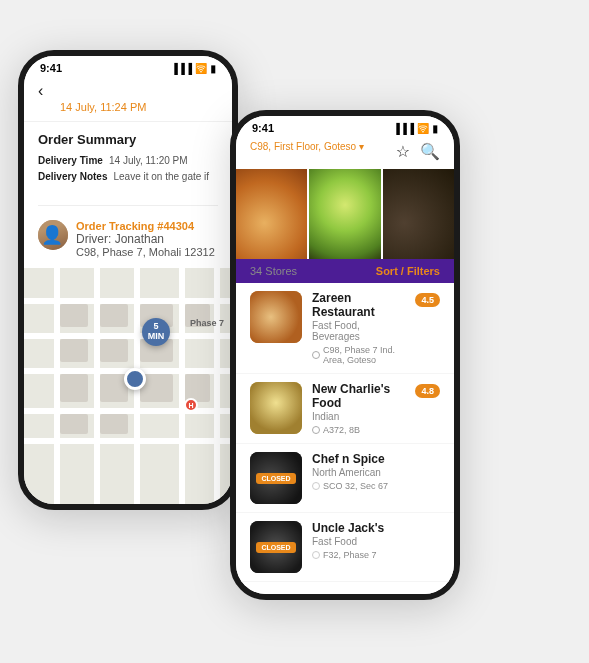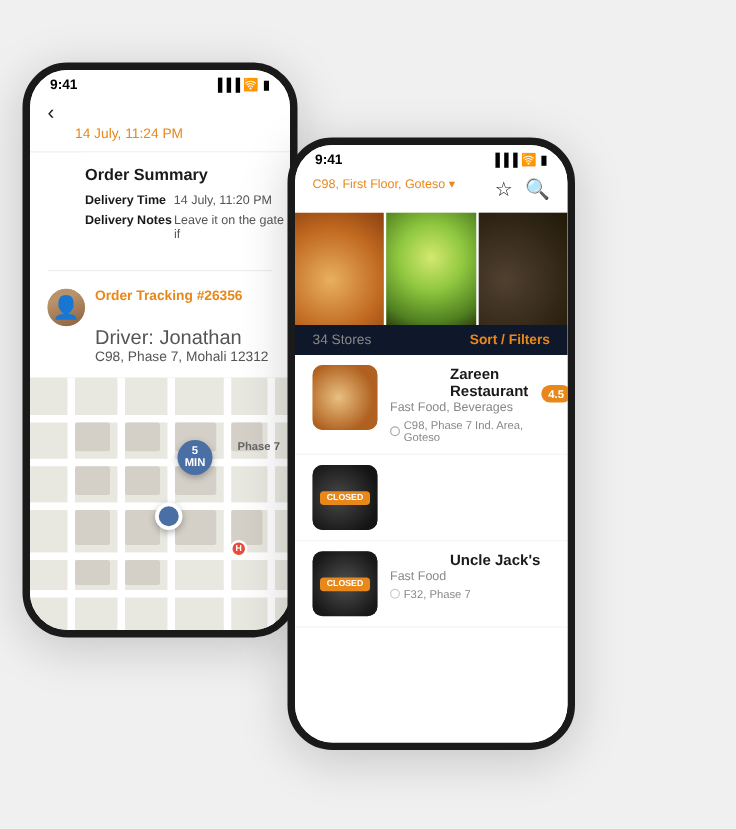--- a/index.html
+++ b/index.html
@@ -79,23 +79,22 @@
       color: #1a1a1a;
     }
     .p1-order-date {
       font-size: 11px;
       color: #E8881A;
       margin-left: 22px;
       margin-top: 1px;
     }
 
     .p1-summary-section {
-      padding: 10px 3px;
-      background: #fff;
-      margin-left: 41px;
+      padding: 10px 14px;
+      background: #fff;
     }
     .p1-summary-title {
       font-size: 13px;
       font-weight: 700;
       color: #1a1a1a;
       margin-bottom: 8px;
     }
     .p1-row {
       display: flex;
       gap: 6px;
@@ -150,23 +149,22 @@
       left: 50%;
       transform: translate(-50%, -50%);
     }
     .p1-tracking-info {}
     .p1-tracking-title {
       font-size: 11px;
       font-weight: 700;
       color: #E8881A;
     }
     .p1-tracking-driver {
-      font-size: 16px;
+      font-size: 12px;
       color: #555;
-      margin-top: 19px;
     }
     .p1-tracking-address {
       font-size: 11px;
       color: #555;
     }
 
     
     .p1-map {
       flex: 1;
       background: #e8e8e0;
@@ -321,21 +319,21 @@
       inset: 0;
       background: radial-gradient(circle at 30% 60%, #504030 0%, #201808 100%);
     }
 
     
     .p2-stores-bar {
       display: flex;
       justify-content: space-between;
       align-items: center;
       padding: 6px 14px;
-      background: #0f172a;
+      background: #4c1d95;
     }
     .stores-count {
       font-size: 11px;
       color: #888;
     }
     .sort-filters {
       font-size: 11px;
       color: #E8881A;
       font-weight: 600;
       cursor: pointer;
@@ -409,21 +407,20 @@
       border-radius: 3px;
       text-transform: uppercase;
     }
 
     .rest-info { flex: 1; }
     .rest-name {
       font-size: 12px;
       font-weight: 700;
       color: #1a1a1a;
       margin-bottom: 1px;
-      margin-left: 48px;
     }
     .rest-cuisine {
       font-size: 10px;
       color: #888;
       margin-bottom: 3px;
     }
     .rest-location {
       display: flex;
       align-items: center;
       gap: 3px;
@@ -438,21 +435,21 @@
       flex-shrink: 0;
     }
     .rating-badge {
       background: #E8881A;
       color: #fff;
       font-size: 9px;
       font-weight: 700;
       padding: 2px 6px;
       border-radius: 10px;
       align-self: flex-start;
-      margin-top: 16px;
+      margin-top: 2px;
     }
 
     .phone-inner {
       height: 100%;
       display: flex;
       flex-direction: column;
       overflow: hidden;
     }
   </style>
 </head>
@@ -489,21 +486,21 @@
       </div>
     </div>
 
     <div class="p1-divider"></div>
 
     <div class="p1-tracking">
       <div class="p1-avatar">
         <div class="p1-avatar-img"></div>
       </div>
       <div class="p1-tracking-info">
-        <div class="p1-tracking-title">Order Tracking #26356</div>
+        <div class="p1-tracking-title">Order Tracking #44304</div>
         <div class="p1-tracking-driver">Driver: Jonathan</div>
         <div class="p1-tracking-address">C98, Phase 7, Mohali 12312</div>
       </div>
     </div>
 
     <div class="p1-map">
 
       <div class="map-grid">
         <div class="road-h" style="top:30px;"></div>
         <div class="road-h" style="top:65px;"></div>
@@ -585,25 +582,45 @@
           <div class="rest-name">Zareen Restaurant</div>
           <div class="rest-cuisine">Fast Food, Beverages</div>
           <div class="rest-location">
             <div class="loc-dot"></div>
             <span>C98, Phase 7 Ind. Area, Goteso</span>
           </div>
         </div>
         <div class="rating-badge">4.5</div>
       </div>
 
+      <div class="restaurant-item">
+        <div class="rest-img rest-img-2"></div>
+        <div class="rest-info">
+          <div class="rest-name">New Charlie's Food</div>
+          <div class="rest-cuisine">Indian</div>
+          <div class="rest-location">
+            <div class="loc-dot"></div>
+            <span>A372, 8B</span>
+          </div>
+        </div>
+        <div class="rating-badge">4.8</div>
+      </div>
 
       <div class="restaurant-item">
         <div class="rest-img rest-img-3">
           <div class="closed-overlay">
             <span class="closed-badge">CLOSED</span>
+          </div>
+        </div>
+        <div class="rest-info">
+          <div class="rest-name">Chef n Spice</div>
+          <div class="rest-cuisine">North American</div>
+          <div class="rest-location">
+            <div class="loc-dot" style="border-color:#ccc;"></div>
+            <span>SCO 32, Sec 67</span>
           </div>
         </div>
       </div>
 
       <div class="restaurant-item">
         <div class="rest-img rest-img-4">
           <div class="closed-overlay">
             <span class="closed-badge">CLOSED</span>
           </div>
         </div>

